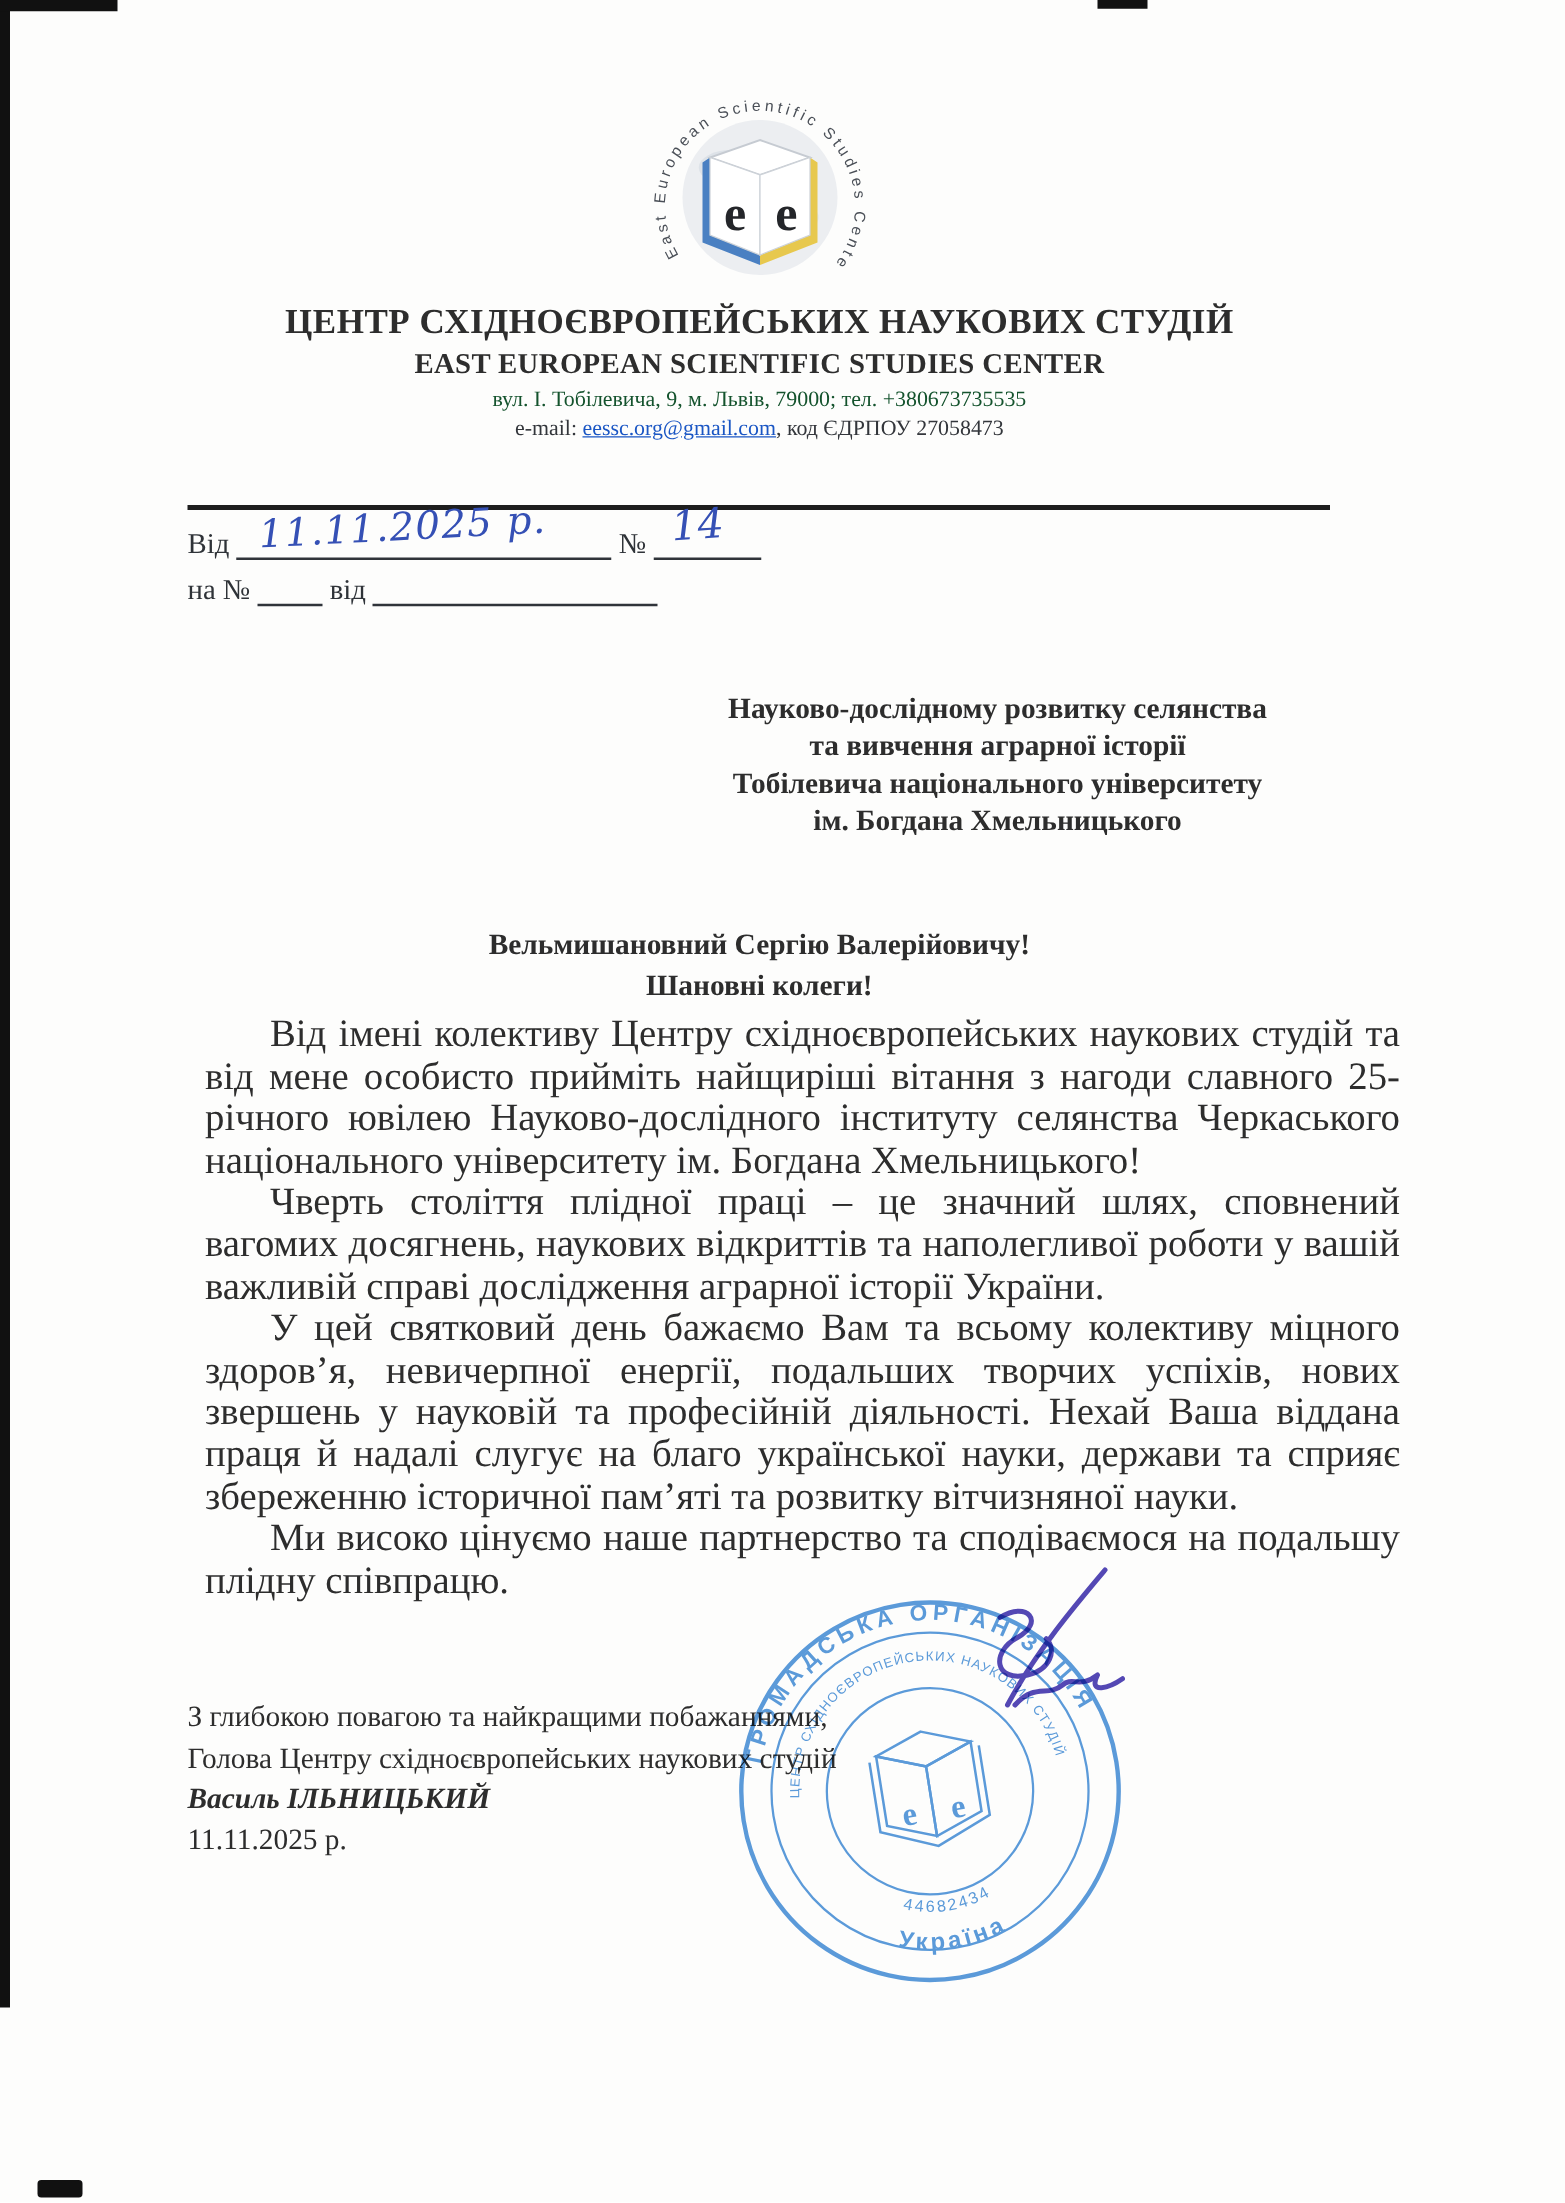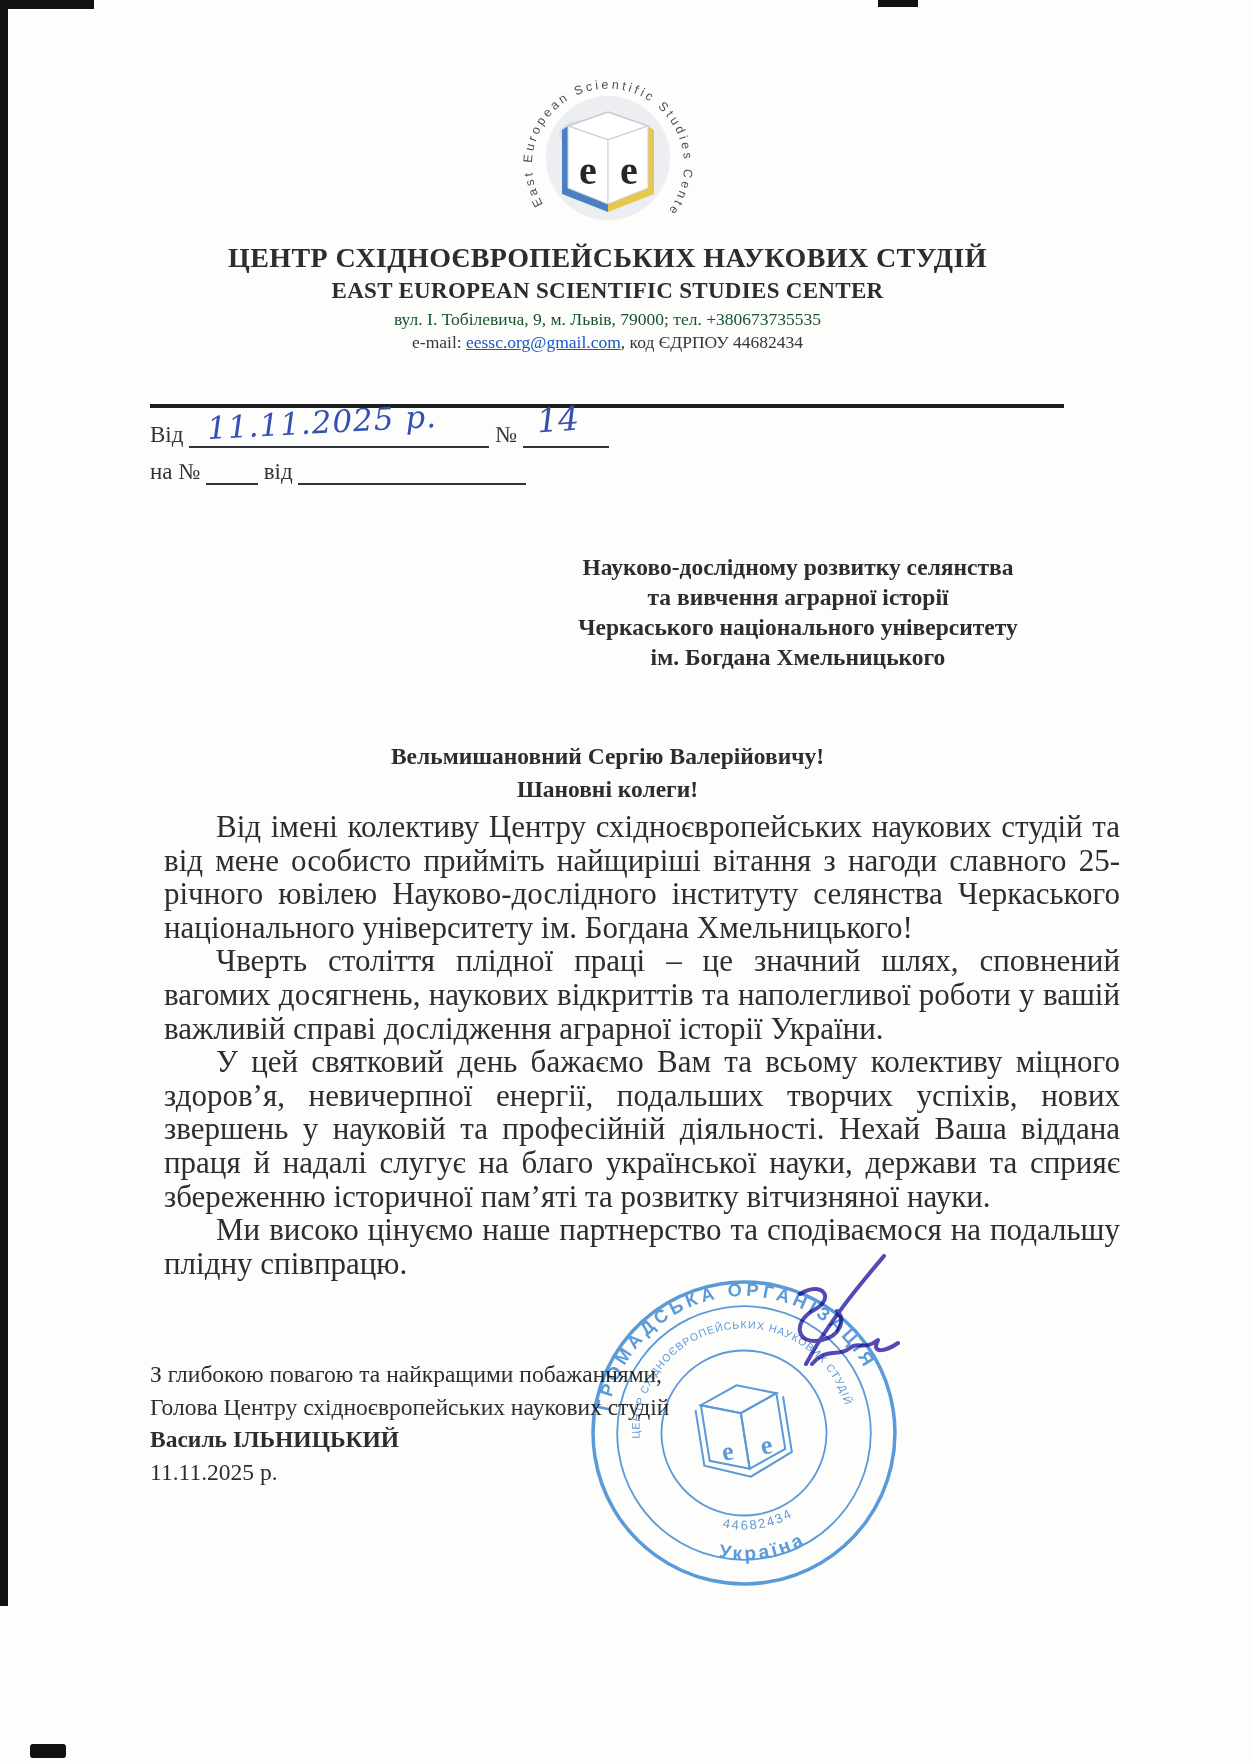--- a/index.html
+++ b/index.html
@@ -42,21 +42,21 @@
   .salutation{position:absolute;left:150px;top:740px;width:915px;text-align:center;
               font-weight:bold;font-size:23.5px;line-height:33px;}
 
   
   .body-text{position:absolute;left:164px;top:810px;width:956px;font-size:31px;
              line-height:33.6px;text-align:justify;}
   .body-text p{margin:0;text-indent:52px;}
 
   
   .closing{position:absolute;left:150px;top:1358px;width:720px;font-size:23.5px;line-height:32.5px;}
-  .closing .name{font-weight:bold;}
+  .closing .name{font-weight:bold;font-style:italic;}
 
   .stamp{position:absolute;left:583px;top:1272px;width:322px;height:322px;
          mix-blend-mode:multiply;opacity:.92;transform:rotate(-9deg);}
   .signature{position:absolute;left:716px;top:1248px;width:200px;height:150px;
              mix-blend-mode:multiply;}
 </style>
 </head>
 <body>
 
 <div class="page">
@@ -86,21 +86,21 @@
           <polygon points="63,52 103,66 103,130 63,114" fill="#ffffff" stroke="#cdd2d8" stroke-width="1"></polygon>
           <polygon points="143,52 103,66 103,130 143,114" fill="#ffffff" stroke="#cdd2d8" stroke-width="1"></polygon>
           <text x="83" y="110" font-size="40" font-weight="bold" font-family="Liberation Serif, serif" fill="#24262a" text-anchor="middle">e</text>
           <text x="124" y="110" font-size="40" font-weight="bold" font-family="Liberation Serif, serif" fill="#24262a" text-anchor="middle">e</text>
         </g>
       </svg>
     </div>
     <div class="org-uk">ЦЕНТР СХІДНОЄВРОПЕЙСЬКИХ НАУКОВИХ СТУДІЙ</div>
     <div class="org-en">EAST EUROPEAN SCIENTIFIC STUDIES CENTER</div>
     <div class="addr">вул. І. Тобілевича, 9, м. Львів, 79000; тел. +380673735535</div>
-    <div class="mail"><span>e-mail: </span><a href="#">eessc.org@gmail.com</a><span>, код ЄДРПОУ 44682434</span></div>
+    <div class="mail"><span>e-mail: </span><a href="#">eessc.org@gmail.com</a><span>, код ЄДРПОУ 27058473</span></div>
   </div>
 
   <div class="rule"></div>
 
   <div class="refblock">
     <div class="refrow">
       <span class="lbl">Від </span>
       <span class="fline" style="width:300px;">
         <span class="hand hand-date">11.11.2025 р.</span>
       </span>
@@ -113,21 +113,21 @@
       <span class="lbl">на № </span>
       <span class="fline" style="width:52px;"></span>
       <span class="lbl"> від </span>
       <span class="fline" style="width:228px;"></span>
     </div>
   </div>
 
   <div class="recipient">
     <div>Науково-дослідному розвитку селянства</div>
     <div>та вивчення аграрної історії</div>
-    <div>Черкаського національного університету</div>
+    <div>Тобілевича національного університету</div>
     <div>ім. Богдана Хмельницького</div>
   </div>
 
   <div class="salutation">
     <div>Вельмишановний Сергію Валерійовичу!</div>
     <div>Шановні колеги!</div>
   </div>
 
   <div class="body-text">
     <p>Від імені колективу Центру східноєвропейських наукових студій та від мене особисто прийміть найщиріші вітання з нагоди славного 25-річного ювілею Науково-дослідного інституту селянства Черкаського національного університету ім. Богдана Хмельницького!</p>

